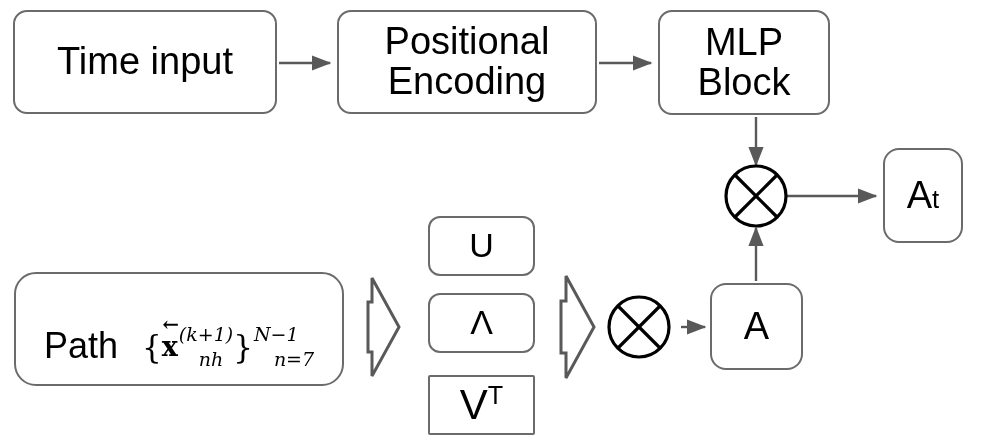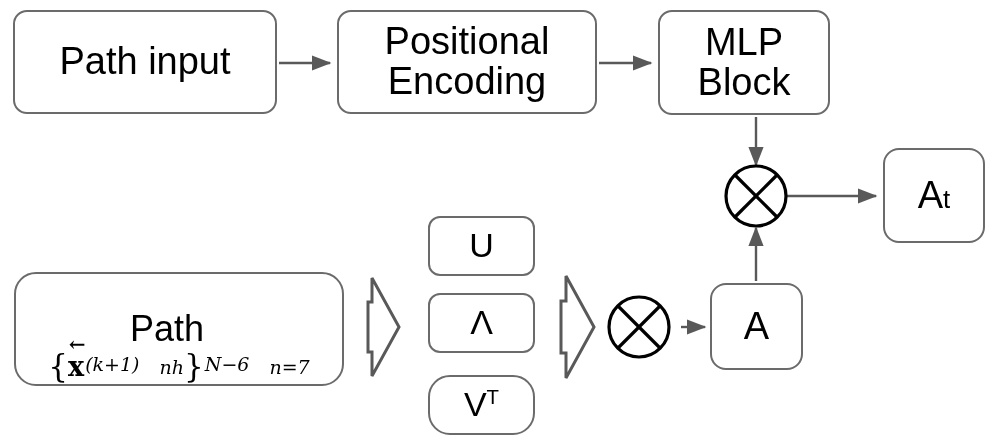--- a/index.html
+++ b/index.html
@@ -40,25 +40,25 @@
   .node-label {
     display: block;
     width: 100%;
     text-align: center;
   }
 
   
   #box-time-input   { left: 13px;  top: 10px;  width: 264px; height: 104px; font-size: 38px; }
   #box-pos-enc      { left: 337px; top: 10px;  width: 260px; height: 104px; font-size: 38px; }
   #box-mlp          { left: 658px; top: 10px;  width: 172px; height: 105px; font-size: 38px; }
-  #box-at           { left: 883px; top: 148px; width: 102px; height: 95px;  font-size: 38px; border-radius: 16px;}
+  #box-at           { left: 883px; top: 148px; width: 80px; height: 95px;  font-size: 38px; border-radius: 16px;}
   #box-a            { left: 710px; top: 283px; width: 93px;  height: 87px;  font-size: 38px; border-radius: 16px;}
   #box-u            { left: 428px; top: 216px; width: 107px; height: 60px;  font-size: 34px; border-radius: 12px;}
   #box-lambda       { left: 428px; top: 293px; width: 107px; height: 60px;  font-size: 34px; border-radius: 12px;}
-  #box-vt           { left: 428px; top: 375px; width: 107px; height: 60px;  font-size: 34px; border-radius: 22px;}
+  #box-vt           { left: 428px; top: 375px; width: 107px; height: 60px;  font-size: 42px; border-radius: 2px;}
   #box-path         { left: 14px;  top: 272px; width: 330px; height: 114px; font-size: 34px; border-radius: 22px;}
 
   
   .sub-t {
     font-size: 0.68em;
     vertical-align: baseline;
     letter-spacing: 0;
   }
   .sup-T {
     font-size: 0.60em;
@@ -92,21 +92,21 @@
     left: -2px;
     top: -16px;
     width: 22px;
     height: 14px;
     font-size: 20px;
     line-height: 14px;
     text-align: center;
   }
   .scripts {
     display: inline-flex;
-    flex-direction: row;
+    flex-direction: column;
     align-items: flex-start;
     line-height: 1;
     font-style: italic;
     font-size: 19px;
     margin-left: 1px;
     font-family: "DejaVu Serif", serif;
   }
   .scripts .sup { margin-bottom: 3px; }
   .scripts .sub { margin-top: 3px; margin-left: 20px; }
   .scripts.right-align { align-items: flex-start; }
@@ -168,21 +168,21 @@
     <g>
       <path d="M372,278 L372,302 L368,302 L368,352 L372,352 L372,376 L399,327 Z" fill="#ffffff" stroke="#595959" stroke-width="3"></path>
     </g>
 
     <g>
       <path d="M566,276 L566,301 L561,301 L561,353 L566,353 L566,378 L594,327 Z" fill="#ffffff" stroke="#595959" stroke-width="3"></path>
     </g>
   </svg>
 
   <div class="node-box" id="box-time-input">
-    <span class="node-label">Path input</span>
+    <span class="node-label">Time input</span>
   </div>
 
   <div class="node-box" id="box-pos-enc">
     <span class="node-label">Positional
 Encoding</span>
   </div>
 
   <div class="node-box" id="box-mlp">
     <span class="node-label">MLP
 Block</span>
@@ -212,20 +212,20 @@
     <span class="node-label">
       <span class="path-word">Path</span><span class="math">
           <span class="brace">{</span>
           <span class="vecx"><span class="arrow">←</span><span>x</span></span>
           <span class="scripts">
             <span class="sup">(k+1)</span>
             <span class="sub">nh</span>
           </span>
           <span class="brace">}</span>
           <span class="scripts right-align">
-            <span class="sup">N−6</span>
+            <span class="sup">N−1</span>
             <span class="sub">n=7</span>
           </span>
         </span>
     </span>
   </div>
 
 </div>
 
 </body></html>

